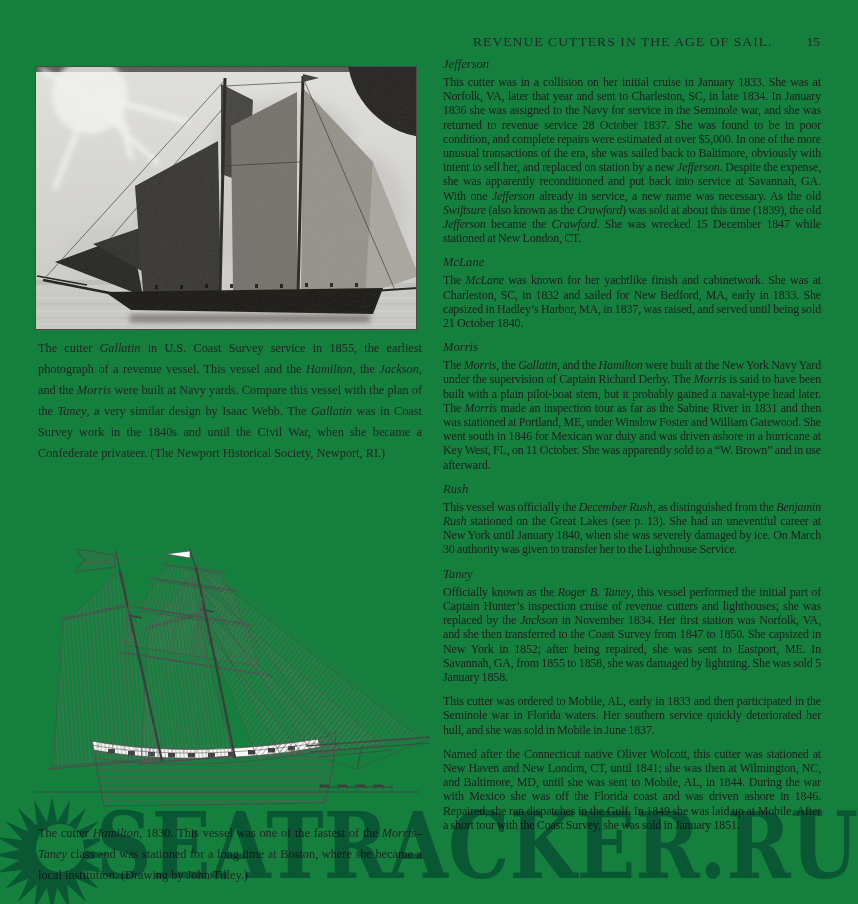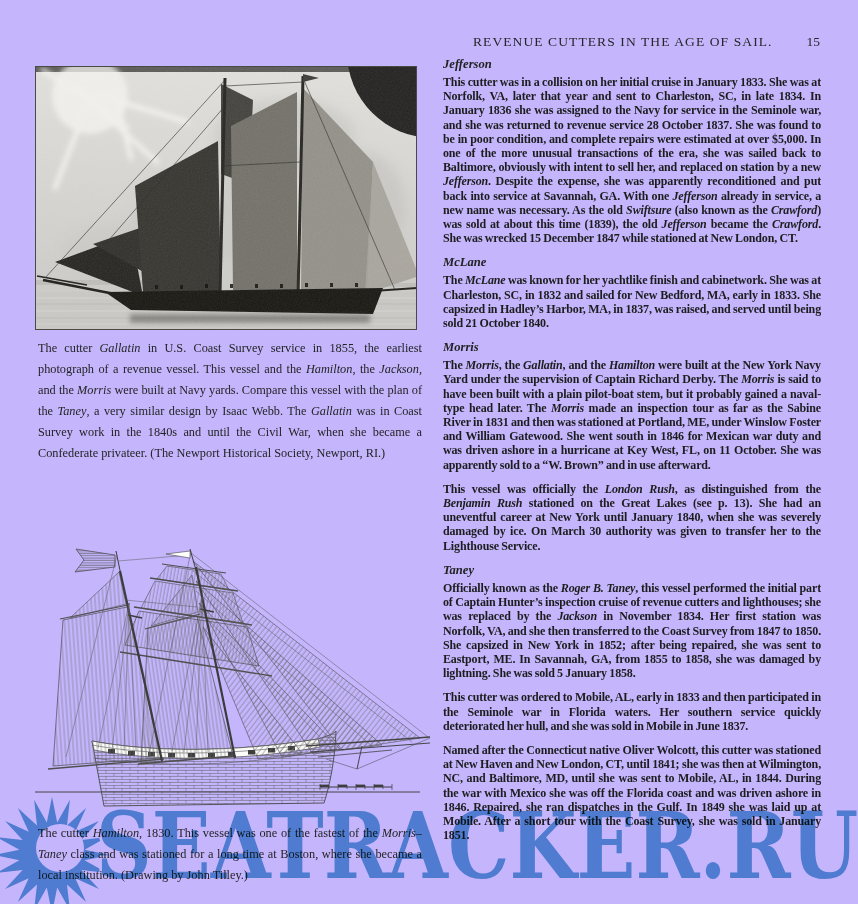--- a/index.html
+++ b/index.html
@@ -1,32 +1,32 @@
 <!DOCTYPE html>
 <html><head>
 <meta charset="utf-8">
 <style>
   html,body{margin:0;padding:0;background:#ffffff;}
-  .page{position:relative;width:858px;height:904px;background:#c4b5fd;overflow:hidden;
+  .page{position:relative;width:858px;height:904px;background:#15803d;overflow:hidden;
         font-family:"Liberation Serif", serif;color:#1e1e1e;}
   
   .runhead{position:absolute;left:443px;top:34px;width:377px;display:flex;align-items:baseline;
            font-size:13.5px;letter-spacing:1.1px;color:#262626;}
   .runhead .title{flex:1;text-align:center;white-space:nowrap;}
   .runhead .pageno{letter-spacing:0;padding-left:4px;}
   
   .fig1{position:absolute;left:35px;top:66px;width:382px;height:264px;}
   .fig2{position:absolute;left:30px;top:545px;width:400px;height:315px;}
   .caption{position:absolute;left:38px;width:384px;font-size:12.3px;line-height:21px;
            text-align:justify;color:#242424;margin:0;}
   .cap1{top:338px;}
   .cap2{top:823px;}
   .caption em{font-style:italic;}
   
-  .column{position:absolute;left:443px;top:57px;width:378px;bottom:0;overflow:hidden;font-weight:bold;}
+  .column{position:absolute;left:443px;top:57px;width:378px;bottom:0;overflow:hidden;}
   .section{margin:0 0 10px 0;}
   .sec-head{font-style:italic;font-size:12.6px;margin:0 0 3px 0;color:#222;}
   .sec-body{margin:0;font-size:12px;line-height:14.2px;text-align:justify;
             letter-spacing:-0.15px;word-spacing:-0.5px;color:#1d1d1d;}
   .sec-body em{font-style:italic;}
   
   .watermark{position:absolute;left:0;top:0;width:858px;height:904px;pointer-events:none;
              mix-blend-mode:multiply;z-index:9;}
   svg{display:block;}
 </style>
@@ -260,21 +260,22 @@
       </div>
       <div class="section">
         <div class="sec-head">McLane</div>
         <p class="sec-body"><span>The </span><em>McLane</em><span> was known for her yachtlike finish and cabinetwork. She was at Charleston, SC, in 1832 and sailed for New Bedford, MA, early in 1833. She capsized in Hadley’s Harbor, MA, in 1837, was raised, and served until being sold 21 October 1840.</span></p>
       </div>
       <div class="section">
         <div class="sec-head">Morris</div>
         <p class="sec-body"><span>The </span><em>Morris</em><span>, the </span><em>Gallatin</em><span>, and the </span><em>Hamilton</em><span> were built at the New York Navy Yard under the supervision of Captain Richard Derby. The </span><em>Morris</em><span> is said to have been built with a plain pilot-boat stem, but it probably gained a naval-type head later. The </span><em>Morris</em><span> made an inspection tour as far as the Sabine River in 1831 and then was stationed at Portland, ME, under Winslow Foster and William Gatewood. She went south in 1846 for Mexican war duty and was driven ashore in a hurricane at Key West, FL, on 11 October. She was apparently sold to a “W. Brown” and in use afterward.</span></p>
       </div>
       <div class="section">
-        <p class="sec-body"><span>This vessel was officially the </span><em>London Rush</em><span>, as distinguished from the </span><em>Benjamin Rush</em><span> stationed on the Great Lakes (see p. 13). She had an uneventful career at New York until January 1840, when she was severely damaged by ice. On March 30 authority was given to transfer her to the Lighthouse Service.</span></p>
+        <div class="sec-head">Rush</div>
+        <p class="sec-body"><span>This vessel was officially the </span><em>December Rush</em><span>, as distinguished from the </span><em>Benjamin Rush</em><span> stationed on the Great Lakes (see p. 13). She had an uneventful career at New York until January 1840, when she was severely damaged by ice. On March 30 authority was given to transfer her to the Lighthouse Service.</span></p>
       </div>
       <div class="section">
         <div class="sec-head">Taney</div>
         <p class="sec-body"><span>Officially known as the </span><em>Roger B. Taney</em><span>, this vessel performed the initial part of Captain Hunter’s inspection cruise of revenue cutters and lighthouses; she was replaced by the </span><em>Jackson</em><span> in November 1834. Her first station was Norfolk, VA, and she then transferred to the Coast Survey from 1847 to 1850. She capsized in New York in 1852; after being repaired, she was sent to Eastport, ME. In Savannah, GA, from 1855 to 1858, she was damaged by lightning. She was sold 5 January 1858.</span></p>
       </div>
       <div class="section">
         <p class="sec-body"><span>This cutter was ordered to Mobile, AL, early in 1833 and then participated in the Seminole war in Florida waters. Her southern service quickly deteriorated her hull, and she was sold in Mobile in June 1837.</span></p>
       </div>
       <div class="section">
         <p class="sec-body"><span>Named after the Connecticut native Oliver Wolcott, this cutter was stationed at New Haven and New London, CT, until 1841; she was then at Wilmington, NC, and Baltimore, MD, until she was sent to Mobile, AL, in 1844. During the war with Mexico she was off the Florida coast and was driven ashore in 1846. Repaired, she ran dispatches in the Gulf. In 1849 she was laid up at Mobile. After a short tour with the Coast Survey, she was sold in January 1851.</span></p>

